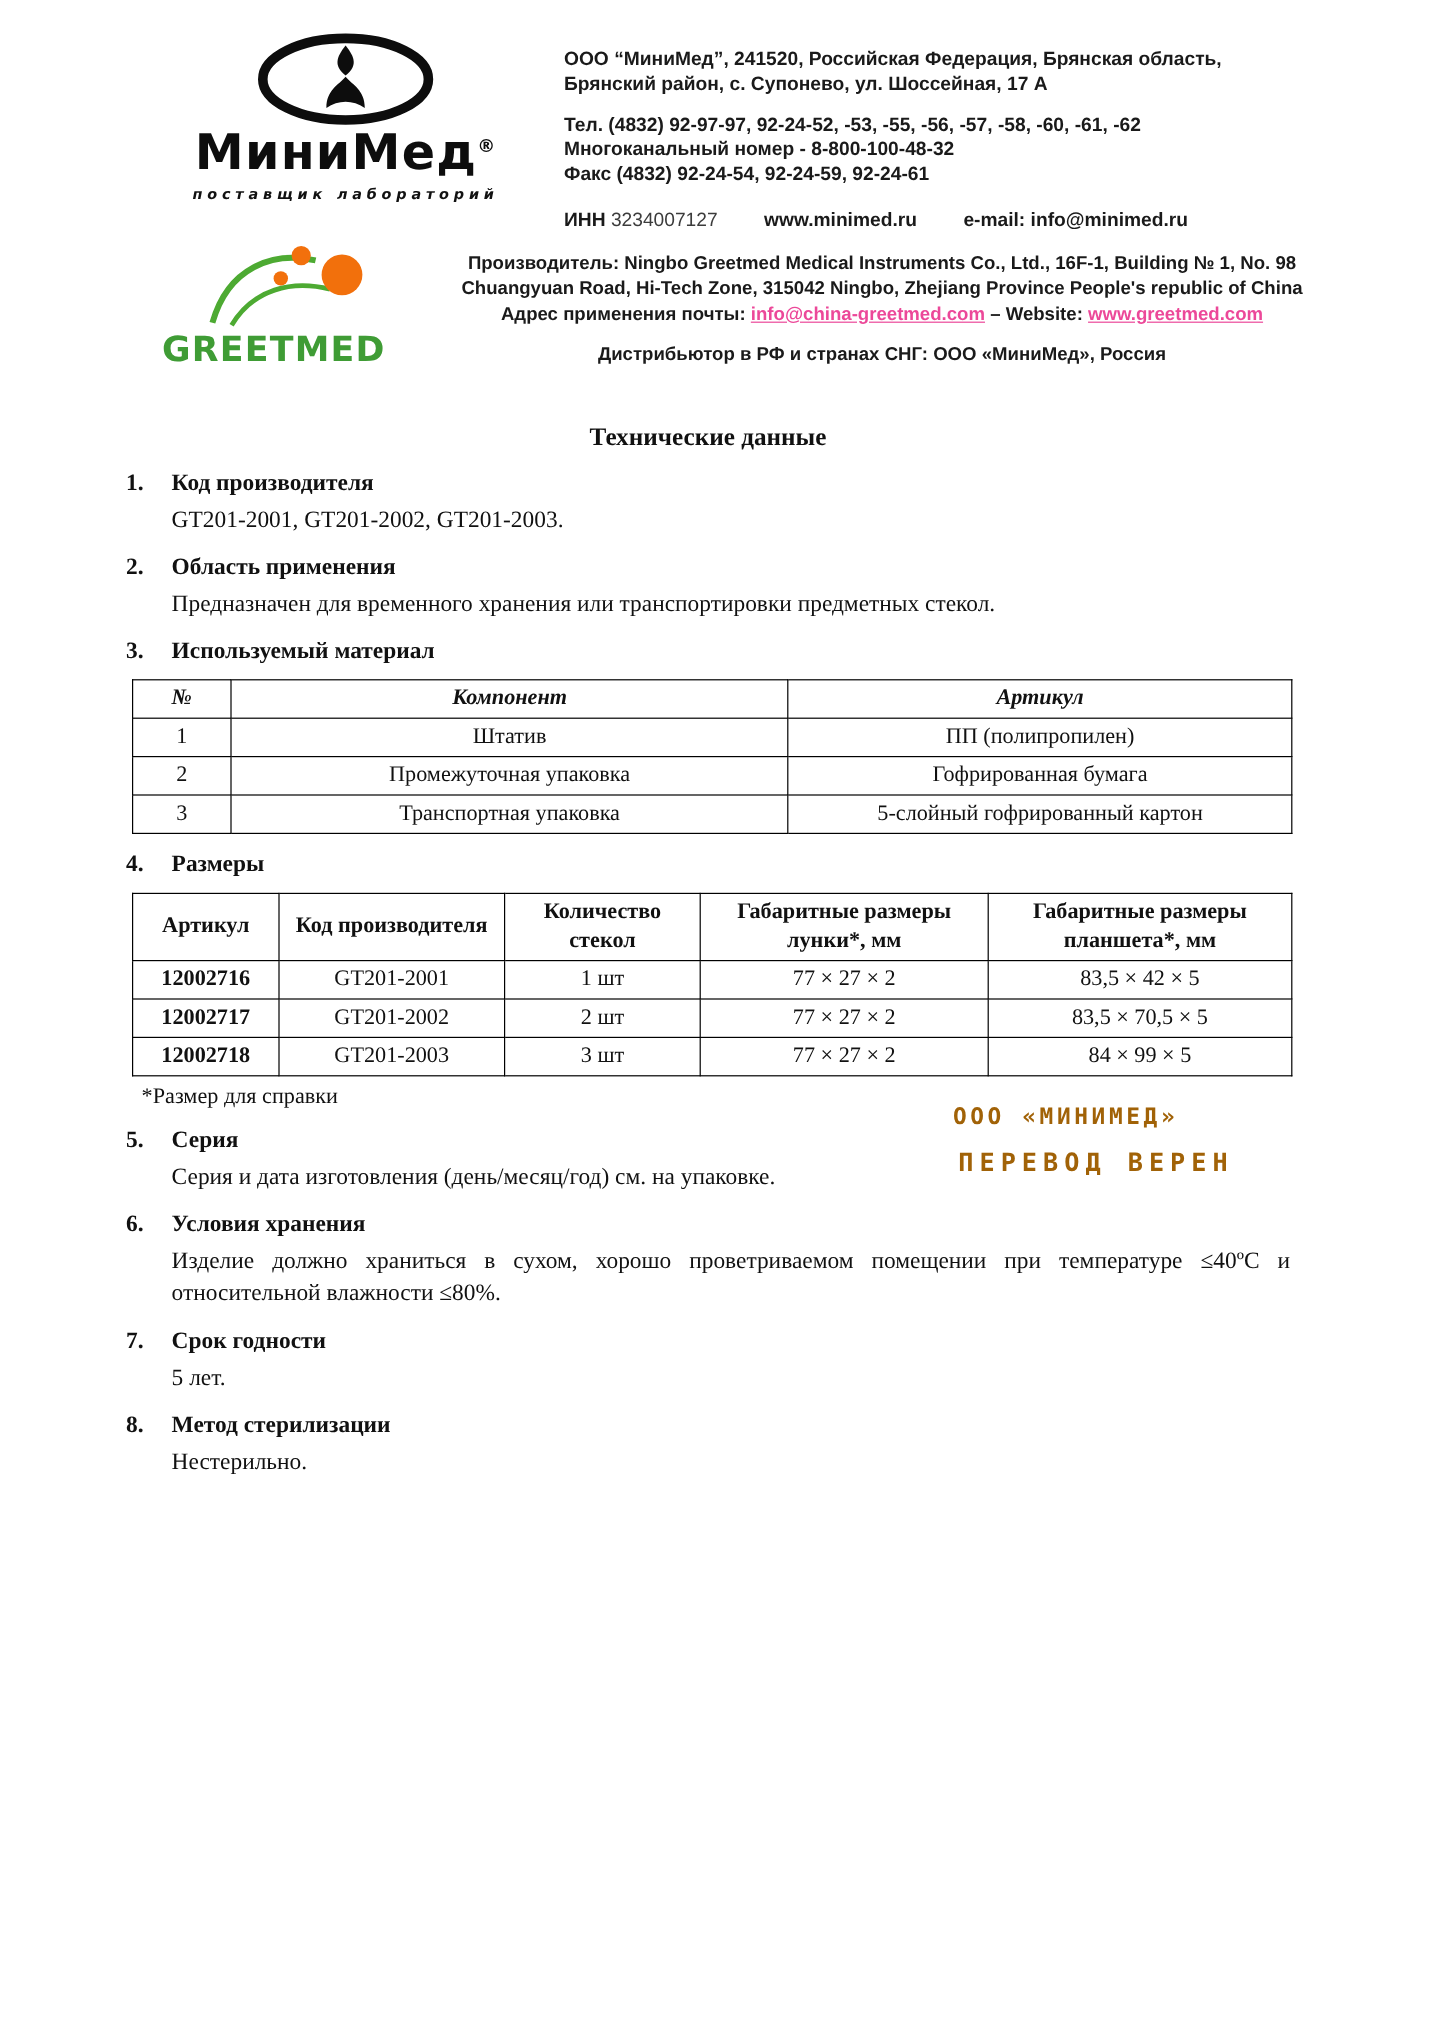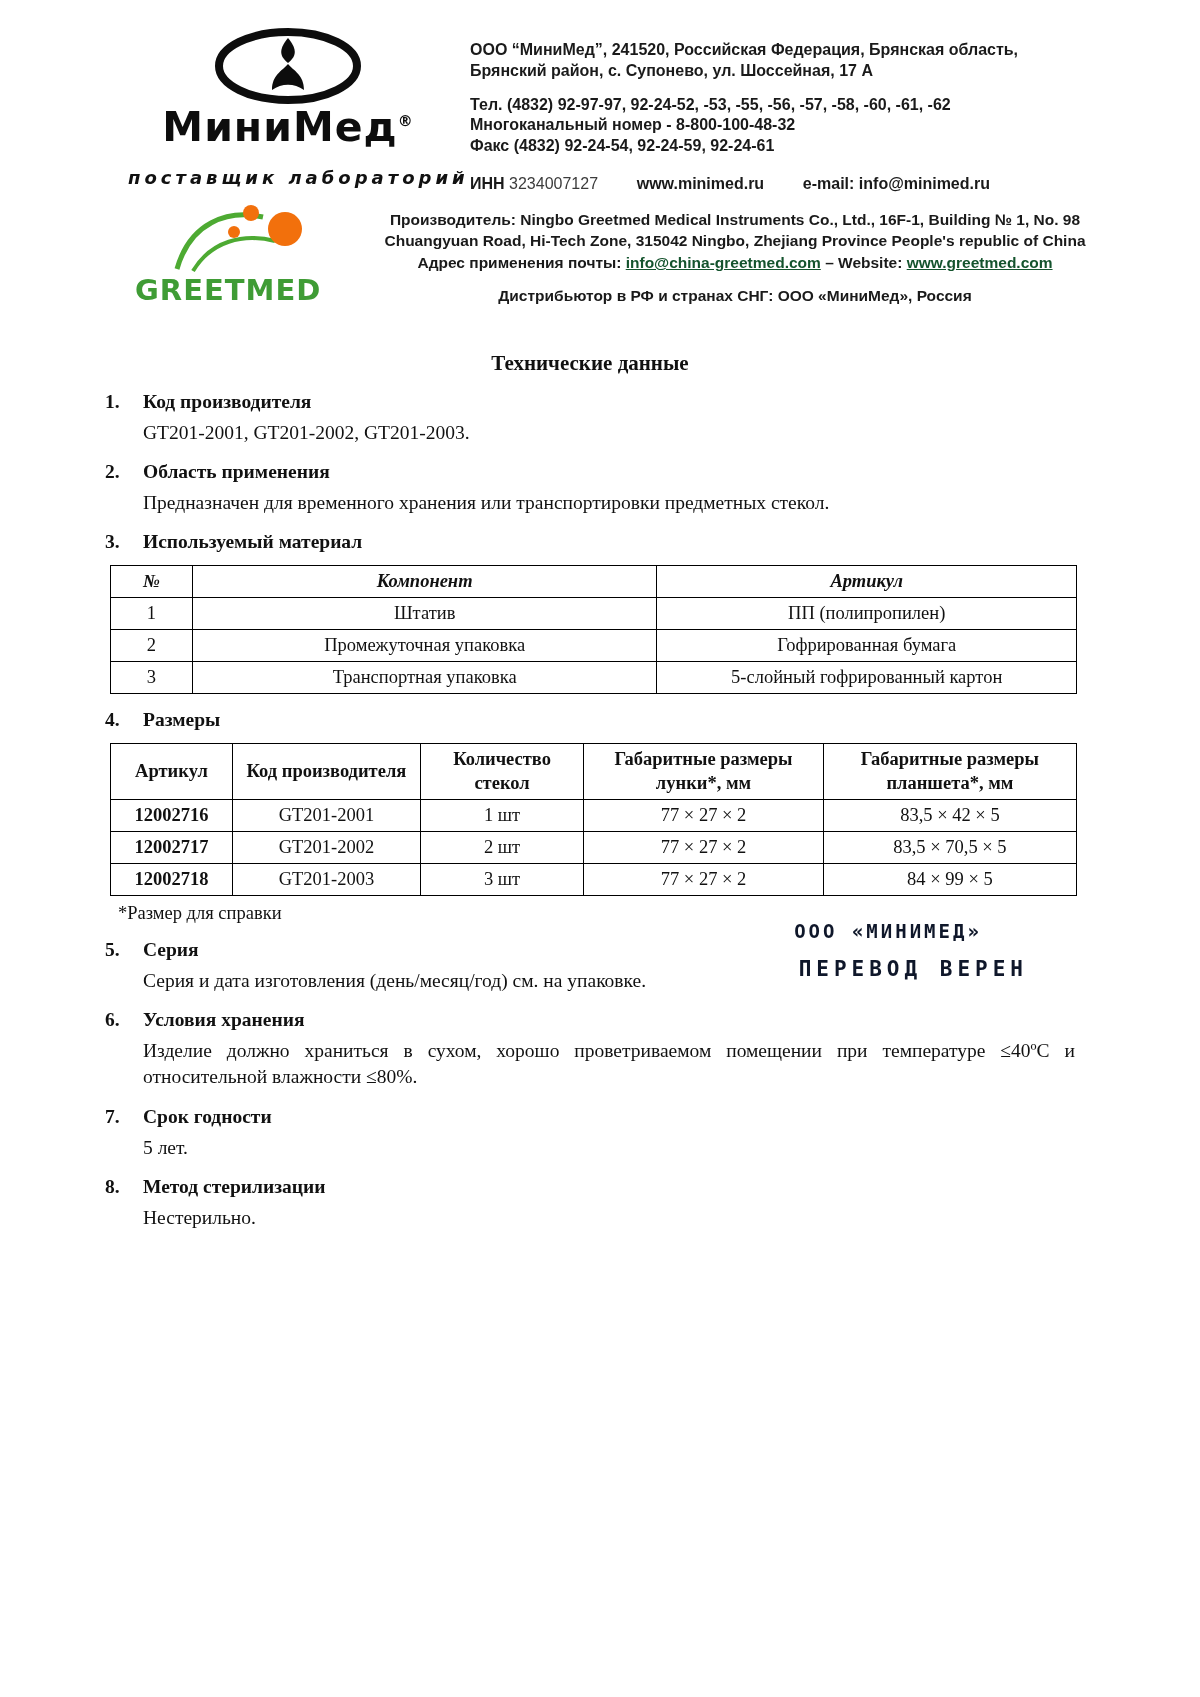--- a/index.html
+++ b/index.html
@@ -13,42 +13,42 @@
   .header-top { display:flex; padding:26px 110px 0 128px; }
   .minimed-logo { width:320px; flex:0 0 auto; text-align:center; }
   .logo-oval { display:block; margin:0 auto; }
   .logo-title {
     font-family:"DejaVu Sans", sans-serif; font-weight:bold; font-size:41px;
     letter-spacing:1px; color:#0d0d0d; line-height:1.05; white-space:nowrap;
   }
   .logo-title sup { font-size:15px; vertical-align:super; }
   .logo-sub {
     font-family:"DejaVu Sans", sans-serif; font-weight:bold; font-style:italic;
-    font-size:18px; letter-spacing:4px; margin-top:18px; white-space:nowrap;
+    font-size:12px; letter-spacing:4px; margin-top:6px; white-space:nowrap;
   }
   .contact-block {
     margin-left:22px; font-family:"Liberation Sans", sans-serif; font-weight:700;
     font-size:16px; line-height:1.3; color:#1a1a1a; padding-top:14px; flex:1;
   }
   .grp { margin-bottom:13px; }
   .inn-row { display:flex; width:520px; justify-content:space-between; margin-top:17px;gap:36px; }
   .inn-val { font-weight:400; color:#3c3c3c; }
 
   
   .header-bottom { display:flex; padding:6px 110px 0 135px; align-items:flex-start; }
   .greetmed-logo { width:245px; flex:0 0 auto; }
   .greetmed-text {
     font-family:"DejaVu Sans", sans-serif; font-weight:bold; font-size:29px;
     color:#3f9c35; letter-spacing:1px; margin-top:-4px; white-space:nowrap;
   }
   .manu-block {
     flex:1; text-align:center; font-family:"Liberation Sans", sans-serif;
     font-weight:700; font-size:15.5px; line-height:1.4; color:#1a1a1a; padding-top:8px;
   }
-  .manu-block a { color:#14532d; text-decoration:underline; }
+  .manu-block a { color:#ec4899; text-decoration:underline; }
   .distributor { margin-top:11px; }
 
   
   .content { padding:0 125px 0 105px; font-size:19.5px; }
   .doc-title { margin-top:44px; text-align:center; font-size:21px; font-weight:bold; }
   .doc-subtitle { margin-top:24px; text-align:center; font-size:25px; font-weight:bold; }
 
   .section { margin-top:15px; }
   .sec-head { display:flex; font-weight:bold; font-size:19.5px; }
   .sec-num { width:38px; flex:0 0 auto; }
@@ -65,21 +65,21 @@
   .tbl2 td:first-child { font-weight:bold; }
   .t1c0 { width:82px; } .t1c1 { width:465px; } .t1c2 { width:420px; }
   .t2c0 { width:118px; } .t2c1 { width:182px; } .t2c2 { width:158px; }
   .t2c3 { width:232px; } .t2c4 { width:245px; }
 
   .footnote { margin:7px 0 0 13px; font-size:18.5px; }
 
   
   .stamp {
     position:absolute; left:748px; top:920px; width:280px; text-align:center;
-    color:#0f172a; font-family:"DejaVu Sans Mono", monospace; font-weight:bold;
+    color:#a16207; font-family:"DejaVu Sans Mono", monospace; font-weight:bold;
   }
   .stamp-line1 { font-size:19px; letter-spacing:3px; white-space:nowrap; }
   .stamp-line2 { font-size:21px; letter-spacing:5px; margin-top:15px; white-space:nowrap;text-align:right; }
 </style>
 </head>
 <body>
 
 <div class="page">
 
   <div class="header-top">

